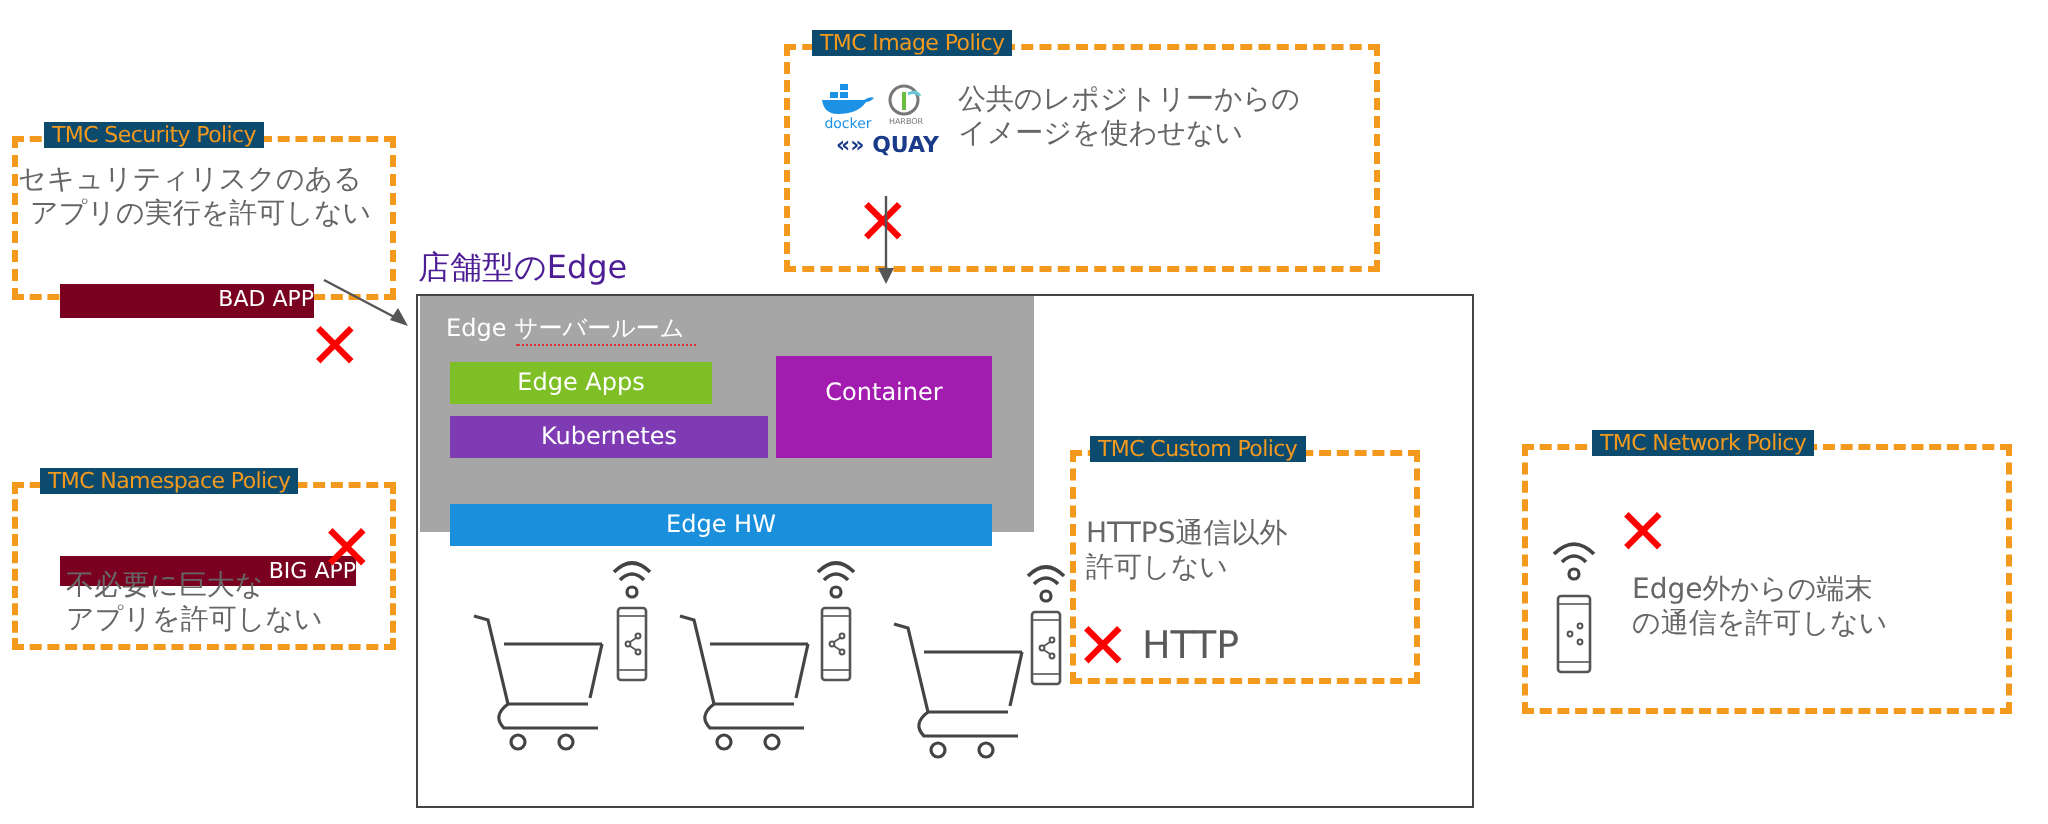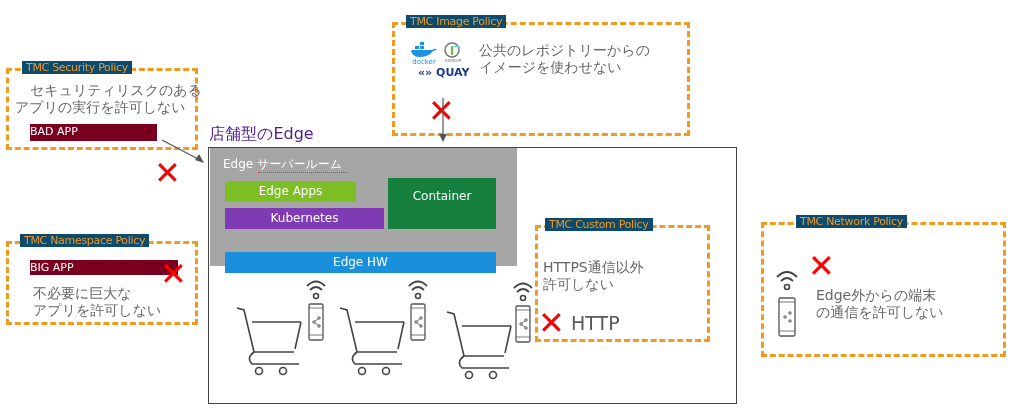--- a/index.html
+++ b/index.html
@@ -1,33 +1,33 @@
 <!DOCTYPE html>
 <html><head>
 <meta charset="utf-8">
 <style>
   html,body{margin:0;padding:0;background:#ffffff;}
   body{width:1024px;height:412px;position:relative;overflow:hidden;font-family:"DejaVu Sans","Liberation Sans",sans-serif;color:#595959;}
   .abs{position:absolute;}
   .policy-box{position:absolute;border:3px dashed #f39a1e;box-sizing:border-box;}
   .policy-title{position:absolute;background:#0c4a6e;color:#f39a1e;font-weight:normal;font-size:11px;padding:0 4px;white-space:nowrap;letter-spacing:-0.3px;}
   .jp{font-size:14px;color:#666;line-height:17px;white-space:nowrap;}
-  .app-bar{position:absolute;background:#7a0020;color:#fff;font-size:11px;text-align:left;line-height:16px;}
+  .app-bar{position:absolute;background:#7a0020;color:#fff;font-size:11px;text-align:right;line-height:16px;margin-top:18px;}
   .xmark{position:absolute;color:#ff0000;font-weight:bold;font-size:32px;line-height:32px;font-family:"DejaVu Sans",sans-serif;}
   .store{position:absolute;left:208px;top:147px;width:529px;height:257px;border:1.5px solid #444;box-sizing:border-box;background:#fff;}
   .server{position:absolute;left:210px;top:148px;width:307px;height:118px;background:#a6a6a6;}
   .layer{position:absolute;color:#fff;font-size:12px;text-align:center;}
   svg{display:block;}
 </style>
 </head>
 <body>
 
 <div class="policy-box" style="left:6px;top:68px;width:192px;height:82px;"></div>
 <div class="policy-title" style="left:22px;top:61px;">TMC Security Policy</div>
-<div class="abs jp" style="left:30px;top:82px;text-align:right;">セキュリティリスクのある</div>
+<div class="abs jp" style="left:9px;top:82px;text-align:right;">セキュリティリスクのある</div>
 <div class="abs jp" style="left:15px;top:99px;">アプリの実行を許可しない</div>
 <div class="app-bar" style="left:30px;top:124px;width:127px;height:17px;">BAD APP</div>
 <svg class="abs" style="left:160px;top:138px;" width="50" height="30">
   <line x1="2" y1="2" x2="40" y2="22" stroke="#555" stroke-width="1.2"></line>
   <polygon points="44,25 35,22 39,16" fill="#555"></polygon>
 </svg>
 <div class="xmark" style="left:154px;top:157px;">✕</div>
 
 <div class="policy-box" style="left:6px;top:241px;width:192px;height:84px;"></div>
 <div class="policy-title" style="left:20px;top:234px;">TMC Namespace Policy</div>
@@ -69,21 +69,21 @@
   <polygon points="1,36 9,36 5,44" fill="#555"></polygon>
 </svg>
 
 <div class="abs" style="left:209px;top:124px;font-size:16px;color:#4c1d95;white-space:nowrap;">店舗型のEdge</div>
 <div class="store"></div>
 <div class="server"></div>
 <div class="abs" style="left:223px;top:156px;font-size:12px;color:#fff;white-space:nowrap;">Edge サーバールーム</div>
 <div class="abs" style="left:258px;top:172px;width:90px;height:0;border-bottom:1px dotted #d33;"></div>
 <div class="layer" style="left:225px;top:181px;width:131px;height:21px;line-height:21px;background:#7dbf24;text-align:center;">Edge Apps</div>
 <div class="layer" style="left:225px;top:208px;width:159px;height:21px;line-height:21px;background:#7e3bb3;">Kubernetes</div>
-<div class="layer" style="left:388px;top:178px;width:108px;height:51px;background:#15803d;">
+<div class="layer" style="left:388px;top:178px;width:108px;height:51px;background:#a21caf;">
   <div style="margin-top:10px;line-height:16px;">Container</div>
 </div>
 <div class="layer" style="left:225px;top:252px;width:271px;height:21px;line-height:21px;background:#1a8fdb;">Edge HW</div>
 
 <svg class="abs" style="left:220px;top:270px;" width="320" height="132" viewBox="0 0 320 132">
   <defs>
     <g id="cart">
       <path d="M0 0 L7 2 L17 44 L57 44" fill="none" stroke="#444" stroke-width="1.6"></path>
       <line x1="15" y1="14" x2="64" y2="14" stroke="#444" stroke-width="1.6"></line>
       <line x1="64" y1="14" x2="58" y2="41" stroke="#444" stroke-width="1.6"></line>

